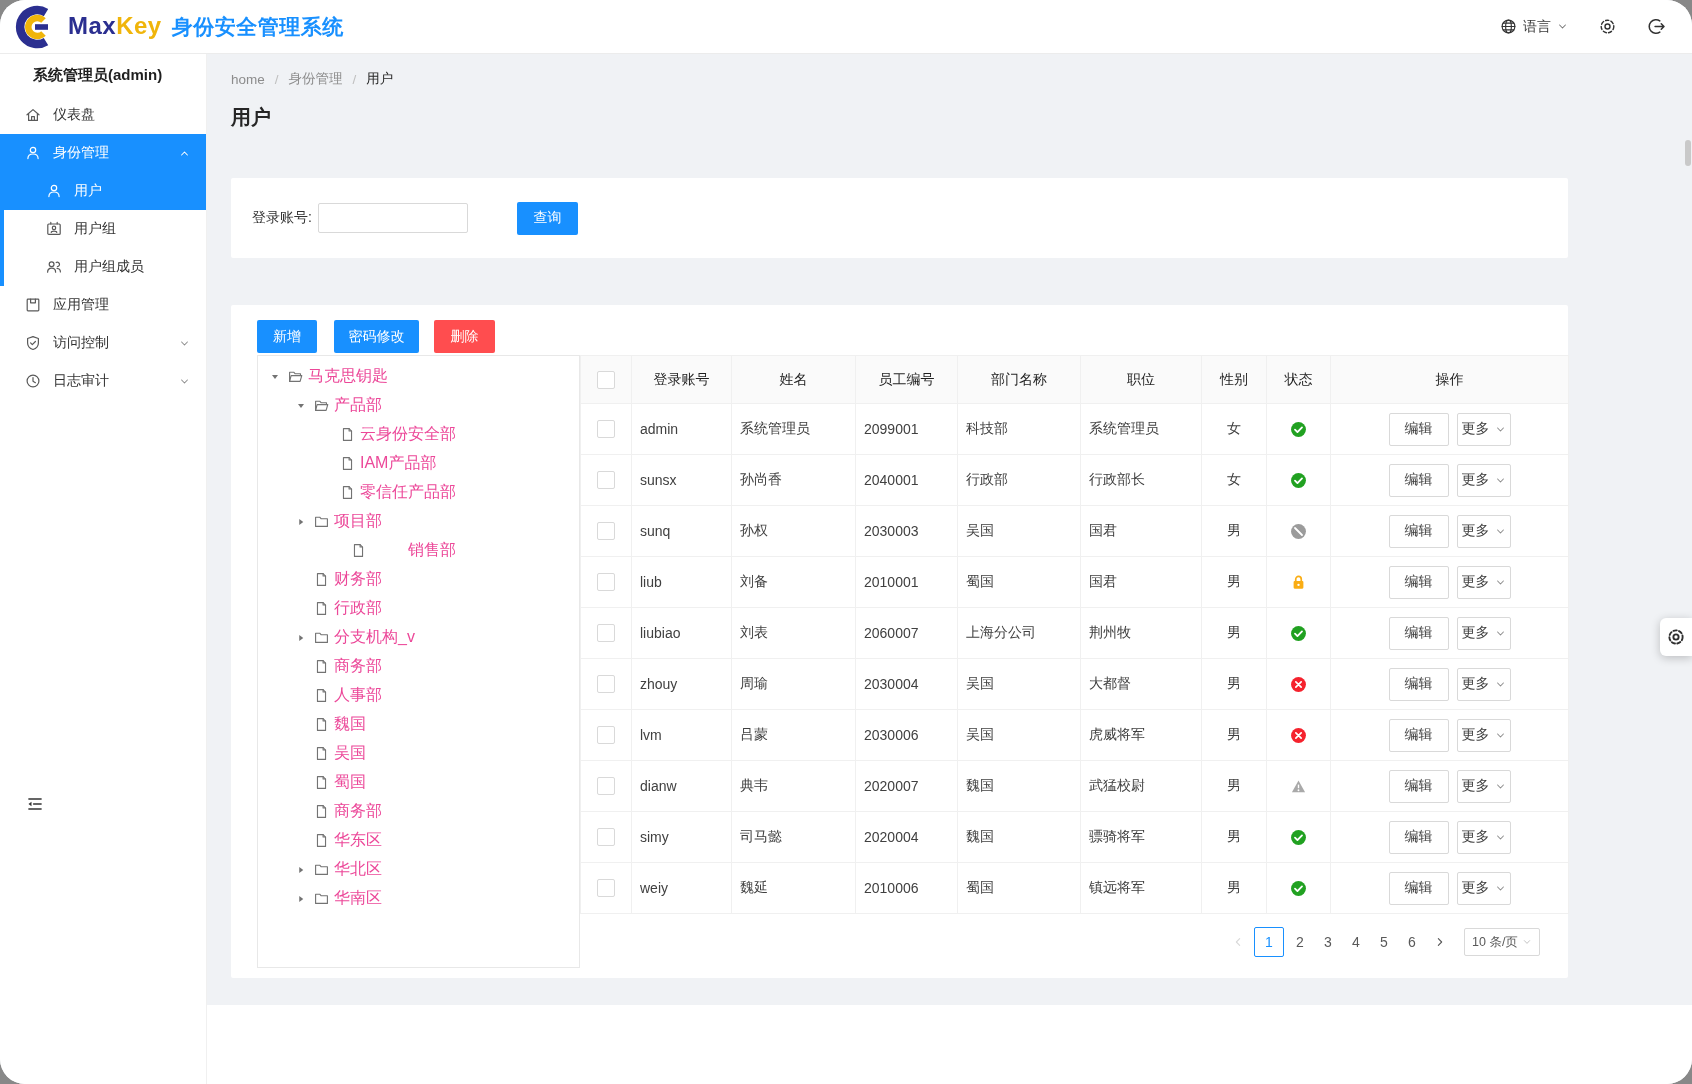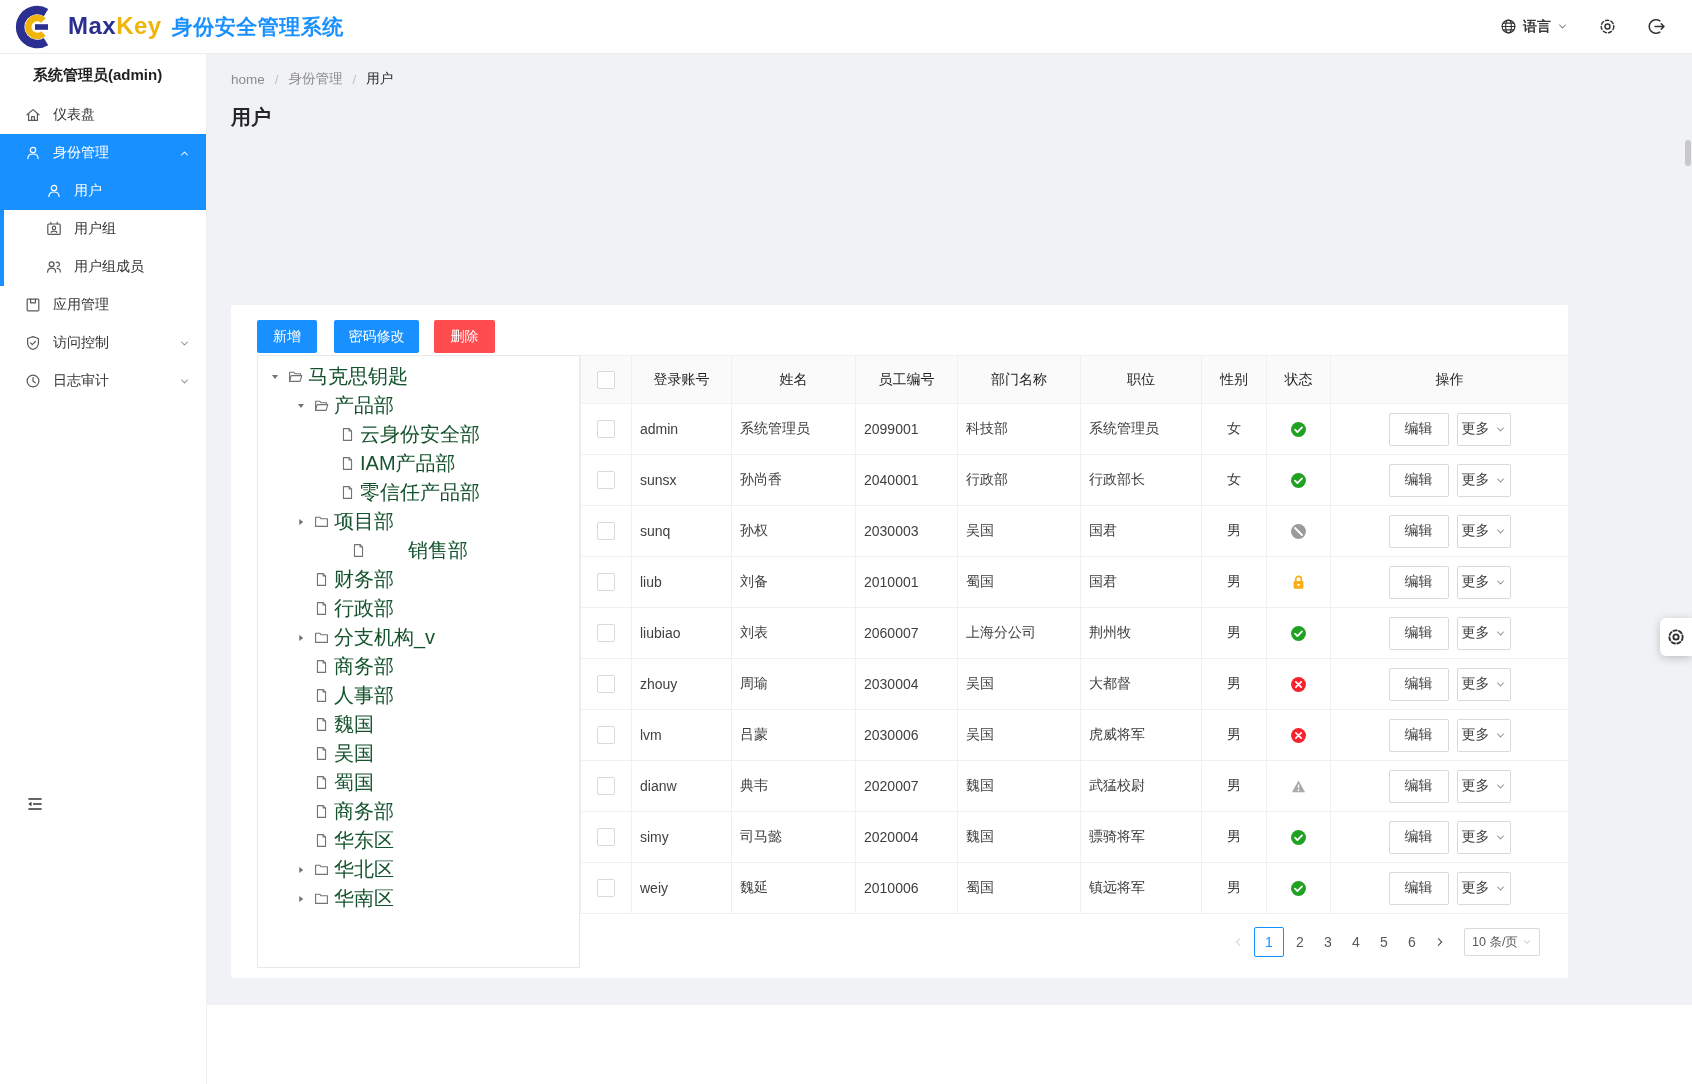--- a/index.html
+++ b/index.html
@@ -1,30 +1,30 @@
 <!DOCTYPE html>
 <html><head>
 <meta charset="utf-8">
 <style>
   html,body{margin:0;padding:0;background:#888;}
   .app{position:relative;width:1692px;height:1084px;background:#f0f2f5;overflow:hidden;
-       font-family:"Liberation Sans","DejaVu Sans",sans-serif;color:#333;font-size:14px;}
+       font-family:"Liberation Sans","DejaVu Sans",sans-serif;color:#333;font-size:14px;border-radius:25px;}
   svg{display:block;width:100%;height:100%;}
 
   
   .topbar{position:absolute;left:0;top:0;width:100%;height:54px;background:#fff;
           border-bottom:1px solid #ececec;display:flex;align-items:center;
           padding:0 26px 0 14px;box-sizing:border-box;z-index:6;}
   .logo{width:44px;height:44px;margin-right:10px;flex:none;}
   .brand-text{font-size:24px;font-weight:bold;letter-spacing:.5px;display:flex;align-items:baseline;}
   .brand-max{color:#2b2f90;}
   .brand-key{color:#f0b50b;}
   .brand-suffix{color:#1890ff;font-size:21px;font-weight:bold;margin-left:10px;}
   .topbar-right{margin-left:auto;display:flex;align-items:center;gap:30px;color:#3a3a3a;}
-  .lang{display:flex;align-items:center;gap:6px;cursor:pointer;font-weight:bold;}
+  .lang{display:flex;align-items:center;gap:6px;cursor:pointer;}
   .hicon{width:17px;height:17px;color:#333;}
   .hicon.big{width:19px;height:19px;}
   .nchev-sm{width:11px;height:11px;color:#777;}
 
   
   .sidebar{position:absolute;left:0;top:54px;width:207px;bottom:0;background:#fff;
            border-right:1px solid #f0f0f0;box-sizing:border-box;z-index:5;}
   .sidebar-user{height:42px;line-height:42px;padding-left:33px;font-weight:bold;
                 font-size:15px;color:#1f1f1f;}
   .nav-item{height:38px;display:flex;align-items:center;padding:0 16px 0 25px;
@@ -62,21 +62,21 @@
 
   #main-card{left:24px;top:251px;width:1337px;height:673px;}
   .toolbar{position:absolute;left:26px;top:15px;display:flex;}
   #btn-add{width:60px;}
   #btn-pwd{width:85px;margin-left:17px;}
   #btn-del{width:61px;margin-left:15px;}
 
   
   .tree-panel{position:absolute;left:26px;top:50px;width:323px;height:613px;
               border:1px solid #e8e8e8;box-sizing:border-box;padding-top:6px;overflow:hidden;}
-  .tree-node{height:29px;display:flex;align-items:center;font-size:20px;color:#14532d;cursor:pointer;}
+  .tree-node{height:29px;display:flex;align-items:center;font-size:16px;color:#ec4899;cursor:pointer;}
   .tcaret{width:18px;height:11px;display:inline-flex;align-items:center;color:#737373;flex:none;}
   .tcaret svg{width:10px;height:10px;}
   .ticon{width:15px;height:15px;margin-right:5px;color:#737373;flex:none;}
   .tlabel{white-space:nowrap;}
 
   
   .data-table{position:absolute;left:349px;top:50px;width:988px;border-collapse:collapse;
               table-layout:fixed;background:#fff;font-size:14px;color:#404040;}
   .data-table th,.data-table td{border:1px solid #f0f0f0;padding:0;}
   .data-table th{height:47px;background:#fafafa;font-weight:normal;color:#1f1f1f;text-align:center;}
@@ -269,20 +269,27 @@
   <div class="main">
     <div class="breadcrumb">
       <span>home</span>
       <span class="sep">/</span>
       <span>身份管理</span>
       <span class="sep">/</span>
       <span class="current">用户</span>
     </div>
     <div class="page-title">用户</div>
 
+    <div class="card" id="search-card">
+      <div class="search-row">
+        <span class="search-label">登录账号:</span>
+        <input class="search-input" type="text" value="" style="">
+        <button class="btn btn-primary" id="query-btn">查询</button>
+      </div>
+    </div>
 
     <div class="card" id="main-card">
       <div class="toolbar">
         <button class="btn btn-primary" id="btn-add">新增</button>
         <button class="btn btn-primary" id="btn-pwd">密码修改</button>
         <button class="btn btn-danger" id="btn-del">删除</button>
       </div>
 
       <div class="tree-panel" id="tree">
           <div class="tree-node" style="padding-left: 12px;">

